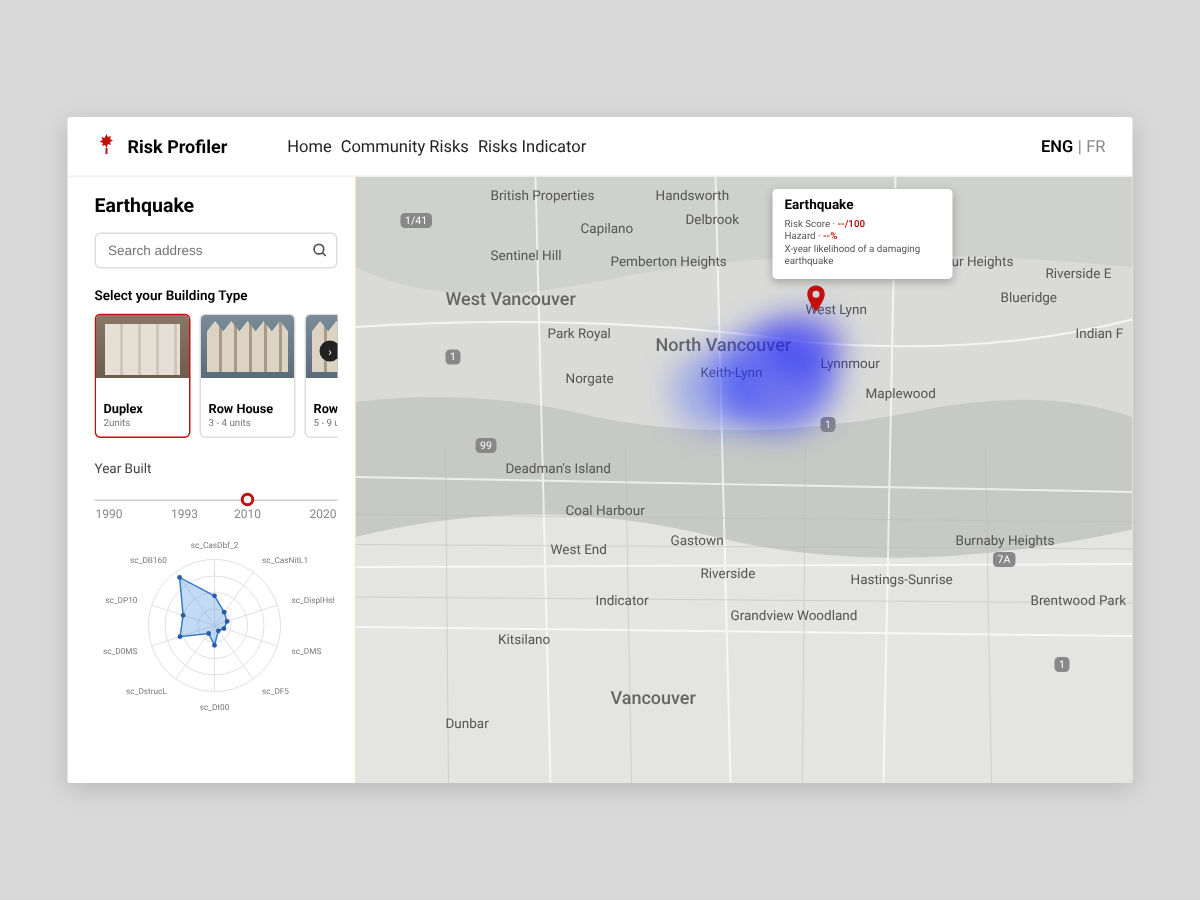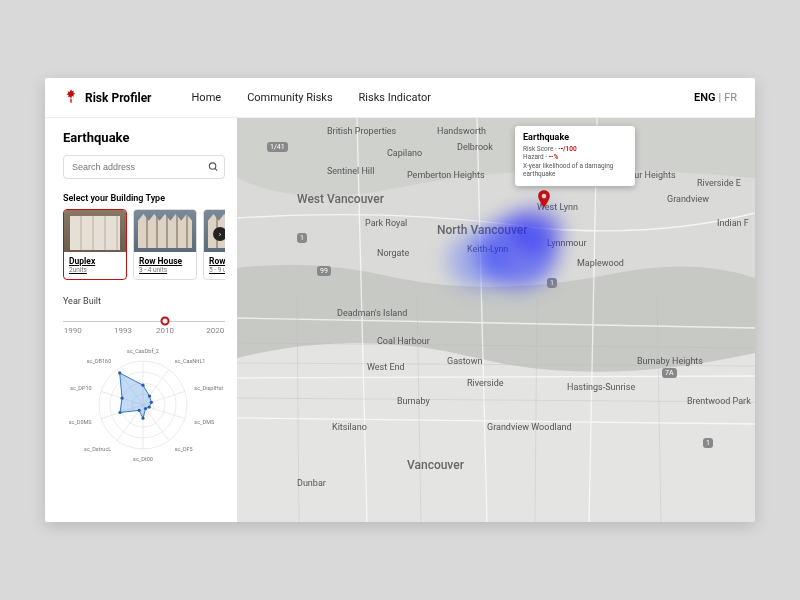--- a/index.html
+++ b/index.html
@@ -2,41 +2,41 @@
 <html><head>
 <meta charset="utf-8">
 <style>
   * { box-sizing: border-box; margin: 0; padding: 0; }
   body { background: #d9d9d9; font-family: -apple-system, BlinkMacSystemFont, "Segoe UI", Roboto, Helvetica, Arial, sans-serif; width: 800px; height: 600px; overflow: hidden; display: flex; align-items: center; justify-content: center; }
   .app { width: 710px; height: 444px; background: #fff; box-shadow: 0 4px 16px rgba(0,0,0,0.15); border-radius: 2px; overflow: hidden; display: flex; flex-direction: column; }
   .topbar { height: 40px; display:flex; align-items:center; padding: 0 18px; border-bottom: 1px solid #eee; }
   .logo { display:flex; align-items:center; gap:6px; }
   .logo svg { width:16px; height:16px; }
   .logo-text { font-weight:700; font-size:12px; }
-  .nav { display:flex; gap:26px; margin-left:40px; }
+  .nav { display:flex; gap:6px; margin-left:40px; }
   .nav a { font-size:11px; color:#222; text-decoration:none; cursor:pointer; }
   .lang { margin-left:auto; font-size:11px; font-weight:600; }
   .lang .sep { color:#888; font-weight:400; margin:0 3px; }
   .lang .inactive { color:#888; font-weight:400; cursor:pointer; }
   .body { flex:1; display:flex; overflow:hidden; }
   .sidebar { width: 192px; padding: 12px 12px 0 18px; overflow:hidden; }
   .sidebar h2 { font-size:13px; font-weight:700; margin-bottom:10px; }
   .search { position:relative; margin-bottom:14px; }
   .search input { width:100%; height:24px; border:1px solid #ddd; border-radius:4px; padding:0 24px 0 8px; font-size:9px; color:#666; }
   .search .icon { position:absolute; right:6px; top:50%; transform:translateY(-50%); color:#555; }
   .section-label { font-size:9px; font-weight:600; margin-bottom:6px; }
   .cards { display:flex; gap:6px; position:relative; overflow:hidden; }
   .card { width:64px; border:1px solid #ddd; border-radius:4px; overflow:hidden; cursor:pointer; flex:none; }
   .card.selected { border:1.5px solid #c21010; }
   .card-img { height:42px; background:#bbb; }
   .card-img.duplex { background: linear-gradient(#8a7766,#6d5d4d); position:relative; }
   .card-img.duplex::before { content:""; position:absolute; inset:6px 6px 2px 6px; background:repeating-linear-gradient(90deg,#e5dfd6 0 10px,#cfc5b8 10px 12px); }
   .card-img.row { background: linear-gradient(#7a8a99,#5c6b7a); position:relative; }
   .card-img.row::before { content:""; position:absolute; inset:4px; background:repeating-linear-gradient(90deg,#dcd3c5 0 8px,#a89a88 8px 10px); clip-path: polygon(0 20%,10% 0,20% 20%,30% 0,40% 20%,50% 0,60% 20%,70% 0,80% 20%,90% 0,100% 20%,100% 100%,0 100%); }
-  .card-body { padding:4px 5px 5px;text-decoration:underline; }
+  .card-body { padding:16px 5px 5px; }
   .card-title { font-size:8.5px; font-weight:700; }
   .card-sub { font-size:6.5px; color:#777; }
   .cards-next { position:absolute; right:-2px; top:18px; width:14px; height:14px; border-radius:50%; background:#222; color:#fff; display:flex; align-items:center; justify-content:center; font-size:8px; cursor:pointer; }
   .year { margin-top:16px; }
   .year-label { font-size:9px; color:#444; margin-bottom:8px; }
   .year-track { position:relative; height:14px; }
   .year-track .line { position:absolute; left:0; right:0; top:50%; height:1px; background:#ccc; }
   .year-track .tick { position:absolute; top:12px; font-size:8px; color:#888; transform:translateX(-50%); }
   .year-track .handle { position:absolute; top:50%; width:9px; height:9px; border:2px solid #c21010; border-radius:50%; background:#fff; transform:translate(-50%,-50%); }
   .radar { margin-top:12px; }
@@ -210,40 +210,40 @@
           <div class="map-label big" style="left: 60px; top: 74px;">West Vancouver</div>
           <div class="map-label" style="left: 95px; top: 100px; padding-left: 33px;">Park Royal</div>
           <div class="map-label big" style="left: 200px; top: 105px;">North Vancouver</div>
           <div class="map-label" style="left: 140px; top: 130px;">Norgate</div>
           <div class="map-label" style="left: 230px; top: 126px;">Keith-Lynn</div>
           <div class="map-label" style="left: 300px; top: 84px;">West Lynn</div>
           <div class="map-label" style="left: 310px; top: 120px;">Lynnmour</div>
           <div class="map-label" style="left: 340px; top: 140px;">Maplewood</div>
           <div class="map-label" style="left: 370px; top: 52px;">Seymour Heights</div>
           <div class="map-label" style="left: 330px; top: 22px;">Lynn Valley</div>
-          <div class="map-label" style="left: 430px; top: 76px;">Grandview</div>
+          <div class="map-label" style="left: 430px; top: 76px;">Blueridge</div>
           <div class="map-label" style="left: 480px; top: 100px;">Indian F</div>
           <div class="map-label" style="left: 460px; top: 60px;">Riverside E</div>
           <div class="map-label" style="left: 100px; top: 190px;">Deadman's Island</div>
           <div class="map-label" style="left: 140px; top: 218px;">Coal Harbour</div>
           <div class="map-label" style="left: 130px; top: 244px;">West End</div>
           <div class="map-label" style="left: 210px; top: 238px;">Gastown</div>
           <div class="map-label" style="left: 230px; top: 260px;">Riverside</div>
-          <div class="map-label" style="left: 160px; top: 278px;">Burnaby</div>
+          <div class="map-label" style="left: 160px; top: 278px;">Indicator</div>
           <div class="map-label" style="left: 95px; top: 304px;">Kitsilano</div>
-          <div class="map-label" style="left: 250px; top: 304px;">Grandview Woodland</div>
+          <div class="map-label" style="left: 250px; top: 288px;">Grandview Woodland</div>
           <div class="map-label" style="left: 330px; top: 264px;">Hastings-Sunrise</div>
           <div class="map-label" style="left: 400px; top: 238px;">Burnaby Heights</div>
           <div class="map-label" style="left: 450px; top: 278px;">Brentwood Park</div>
           <div class="map-label big" style="left: 170px; top: 340px;">Vancouver</div>
           <div class="map-label" style="left: 60px; top: 360px;">Dunbar</div>
         </div>
       <div id="map-shields">
           <div class="shield" style="left: 30px; top: 24px;">1/41</div>
-          <div class="shield" style="left: 80px; top: 148px;">99</div>
+          <div class="shield" style="left: 80px; top: 174px;">99</div>
           <div class="shield" style="left: 60px; top: 115px;">1</div>
           <div class="shield" style="left: 310px; top: 160px;">1</div>
           <div class="shield" style="left: 425px; top: 250px;">7A</div>
           <div class="shield" style="left: 466px; top: 320px;">1</div>
         </div>
 
       <div class="heat">
         <div class="blob b2"></div>
           <div class="blob b3"></div>
           <div class="blob b1"></div>

